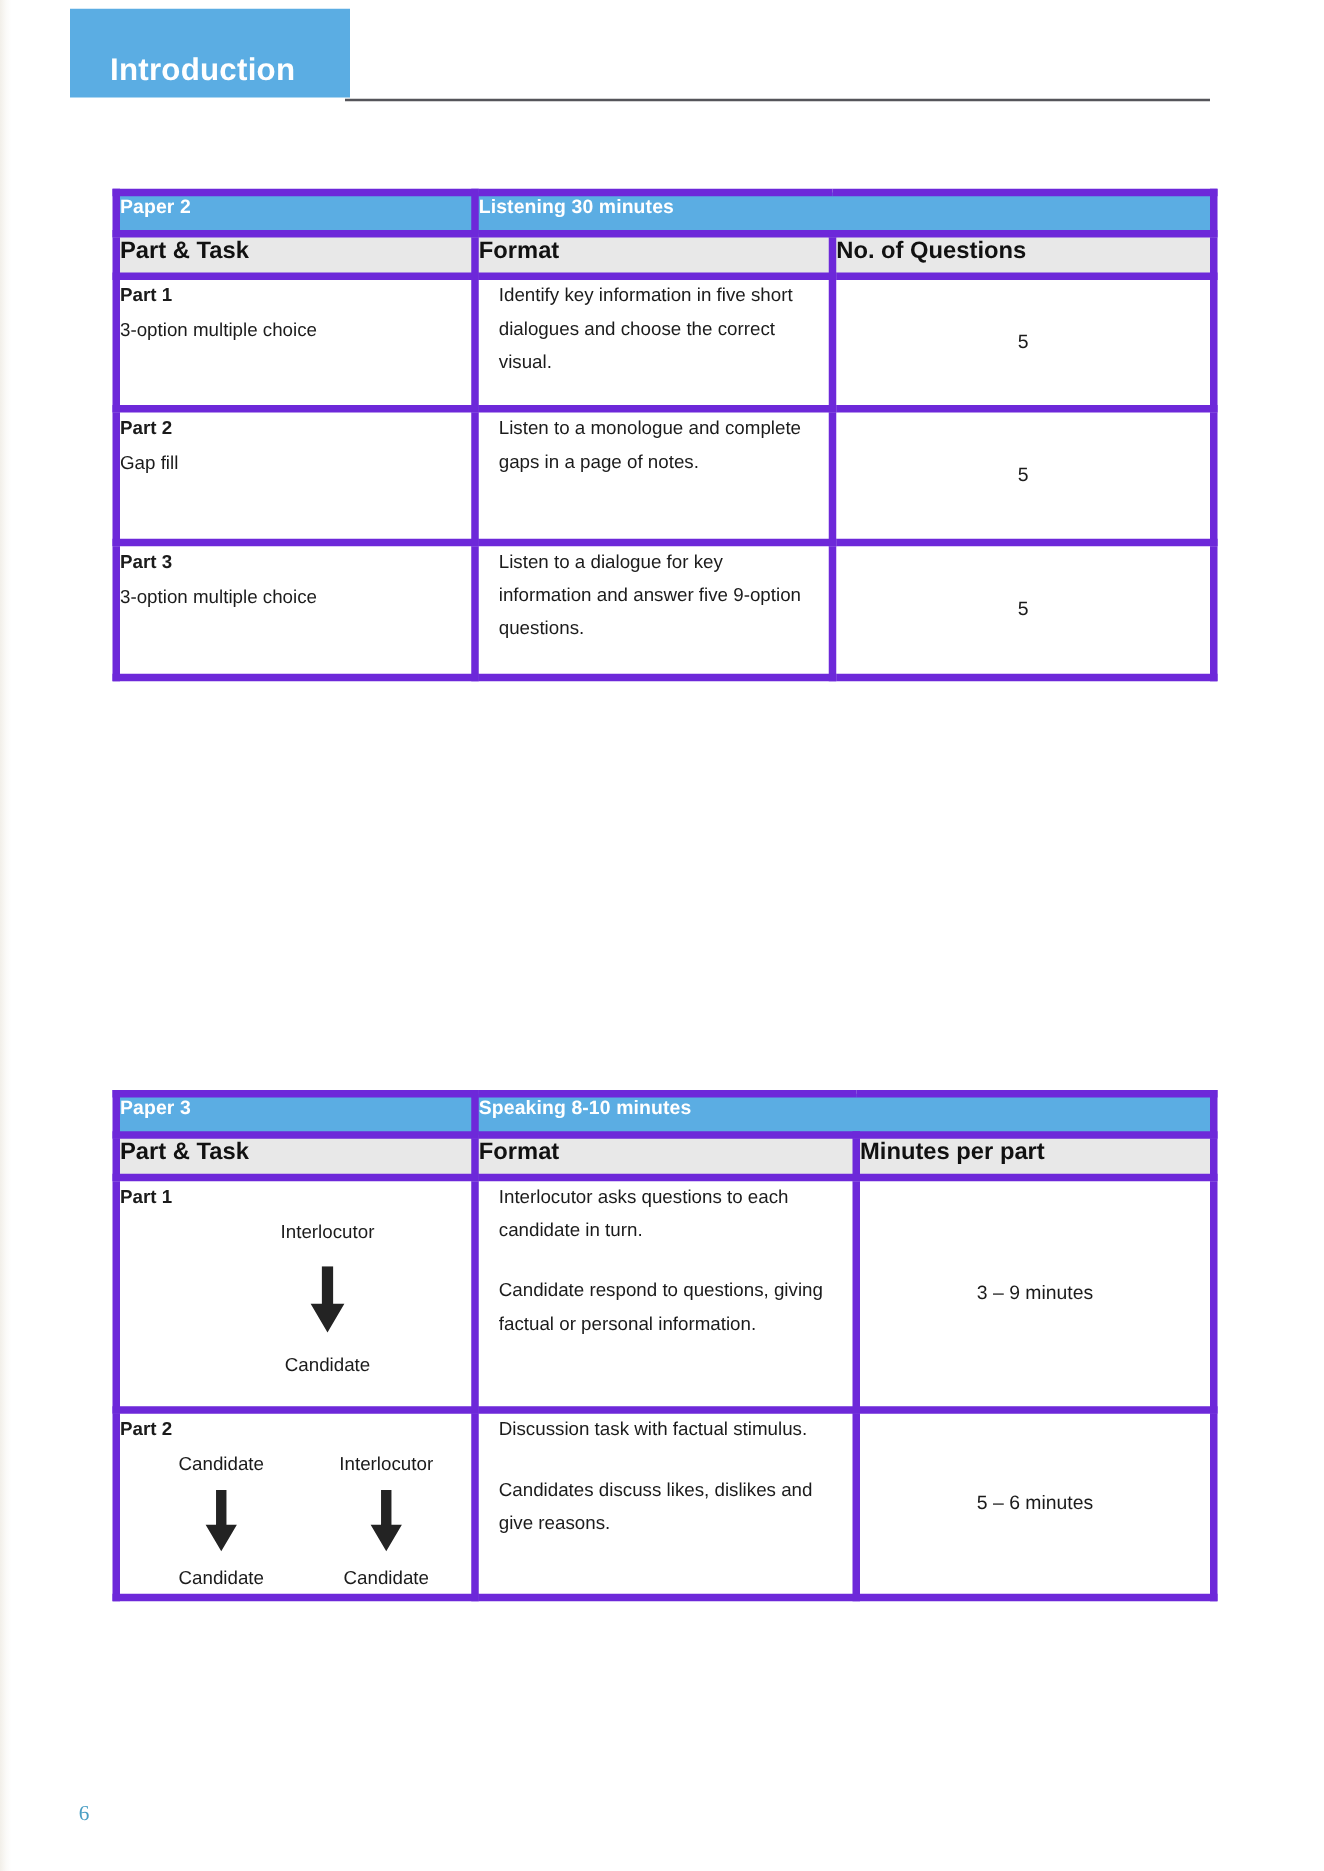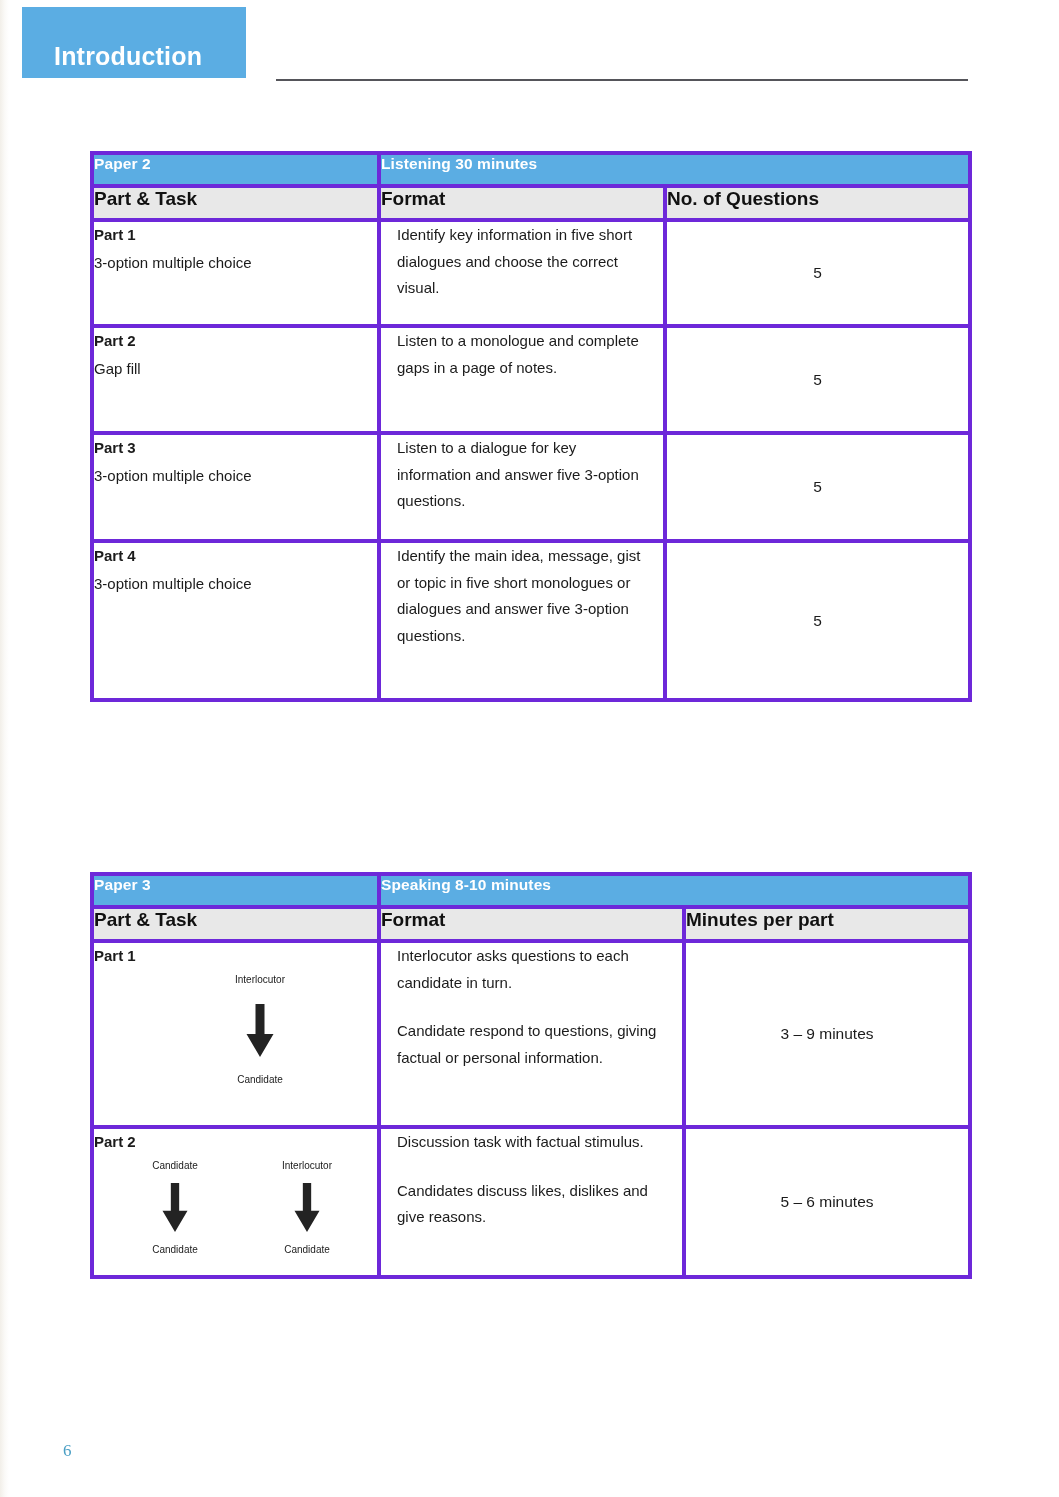--- a/index.html
+++ b/index.html
@@ -22,21 +22,21 @@
   }
   .left-edge {
     position: absolute; left: 0; top: 0;
     width: 9px; height: 1497px;
     background: linear-gradient(to right, #f2efe9 0%, #fbfaf8 55%, #ffffff 100%);
   }
 
   
   .header {
     position: absolute;
-    left: 22px; top: 7px;
+    left: 56px; top: 7px;
     width: 224px; height: 71px;
     background: #5BADE3;
   }
   .header-title {
     position: absolute;
     left: 32px; bottom: 9px;
     font-size: 25px;
     font-weight: bold;
     letter-spacing: .2px;
     color: #ffffff;
@@ -52,21 +52,21 @@
 
   
   .tbl {
     position: absolute;
     border-collapse: collapse;
     table-layout: fixed;
     border: 2px solid #2d2d2d;
     background: #ffffff;
   }
   .tbl td, .tbl th {
-    border: 4px solid #6d28d9;
+    border: 6px solid #6d28d9;
     vertical-align: top;
     padding: 0;
     text-align: left;
   }
 
   
   #tbl-listening { left: 90px; top: 151px; width: 878px; }
   #tbl-listening col.c1 { width: 287px; }
   #tbl-listening col.c2 { width: 286px; }
   #tbl-listening col.c3 { width: 305px; }
@@ -127,21 +127,21 @@
   .r-s1 { height: 186px; }
   .r-s2 { height: 150px; }
 
   
   .diagram-cell { padding: 13px 10px 12px 14px; }
   .diag {
     position: relative;
     width: 100%;
   }
   .diag-label {
-    font-size: 10px;
+    font-size: 15px;
     line-height: 1.4;
     color: #1b1b1b;
     text-align: center;
     white-space: nowrap;
   }
 
   
   .diag1 { padding-top: 2px; }
   .diag1 .col { width: 176px; margin-left: 78px; }
   .diag1 .sp-top { height: 17px; }
@@ -213,32 +213,24 @@
         </td>
         <td class="cell fmt">Listen to a monologue and complete gaps in a page of notes.</td>
         <td class="cell num">5</td>
       </tr>
 
       <tr class="r-p3">
         <td class="cell">
           <span class="part-label">Part 3</span>
           <span class="task-label">3-option multiple choice</span>
         </td>
-        <td class="cell fmt">Listen to a dialogue for key information and answer five 3-option questions.</td>
+        <td class="cell fmt">Listen to a dialogue for key information and answer five 9-option questions.</td>
         <td class="cell num">5</td>
       </tr>
 
-      <tr class="r-p4">
-        <td class="cell">
-          <span class="part-label">Part 4</span>
-          <span class="task-label">3-option multiple choice</span>
-        </td>
-        <td class="cell fmt">Identify the main idea, message, gist or topic in five short monologues or dialogues and answer five 3-option questions.</td>
-        <td class="cell num">5</td>
-      </tr>
 
     </tbody>
   </table>
 
   <table class="tbl" id="tbl-speaking">
     <colgroup>
         <col class="c1">
         <col class="c2">
         <col class="c3">
       </colgroup>

